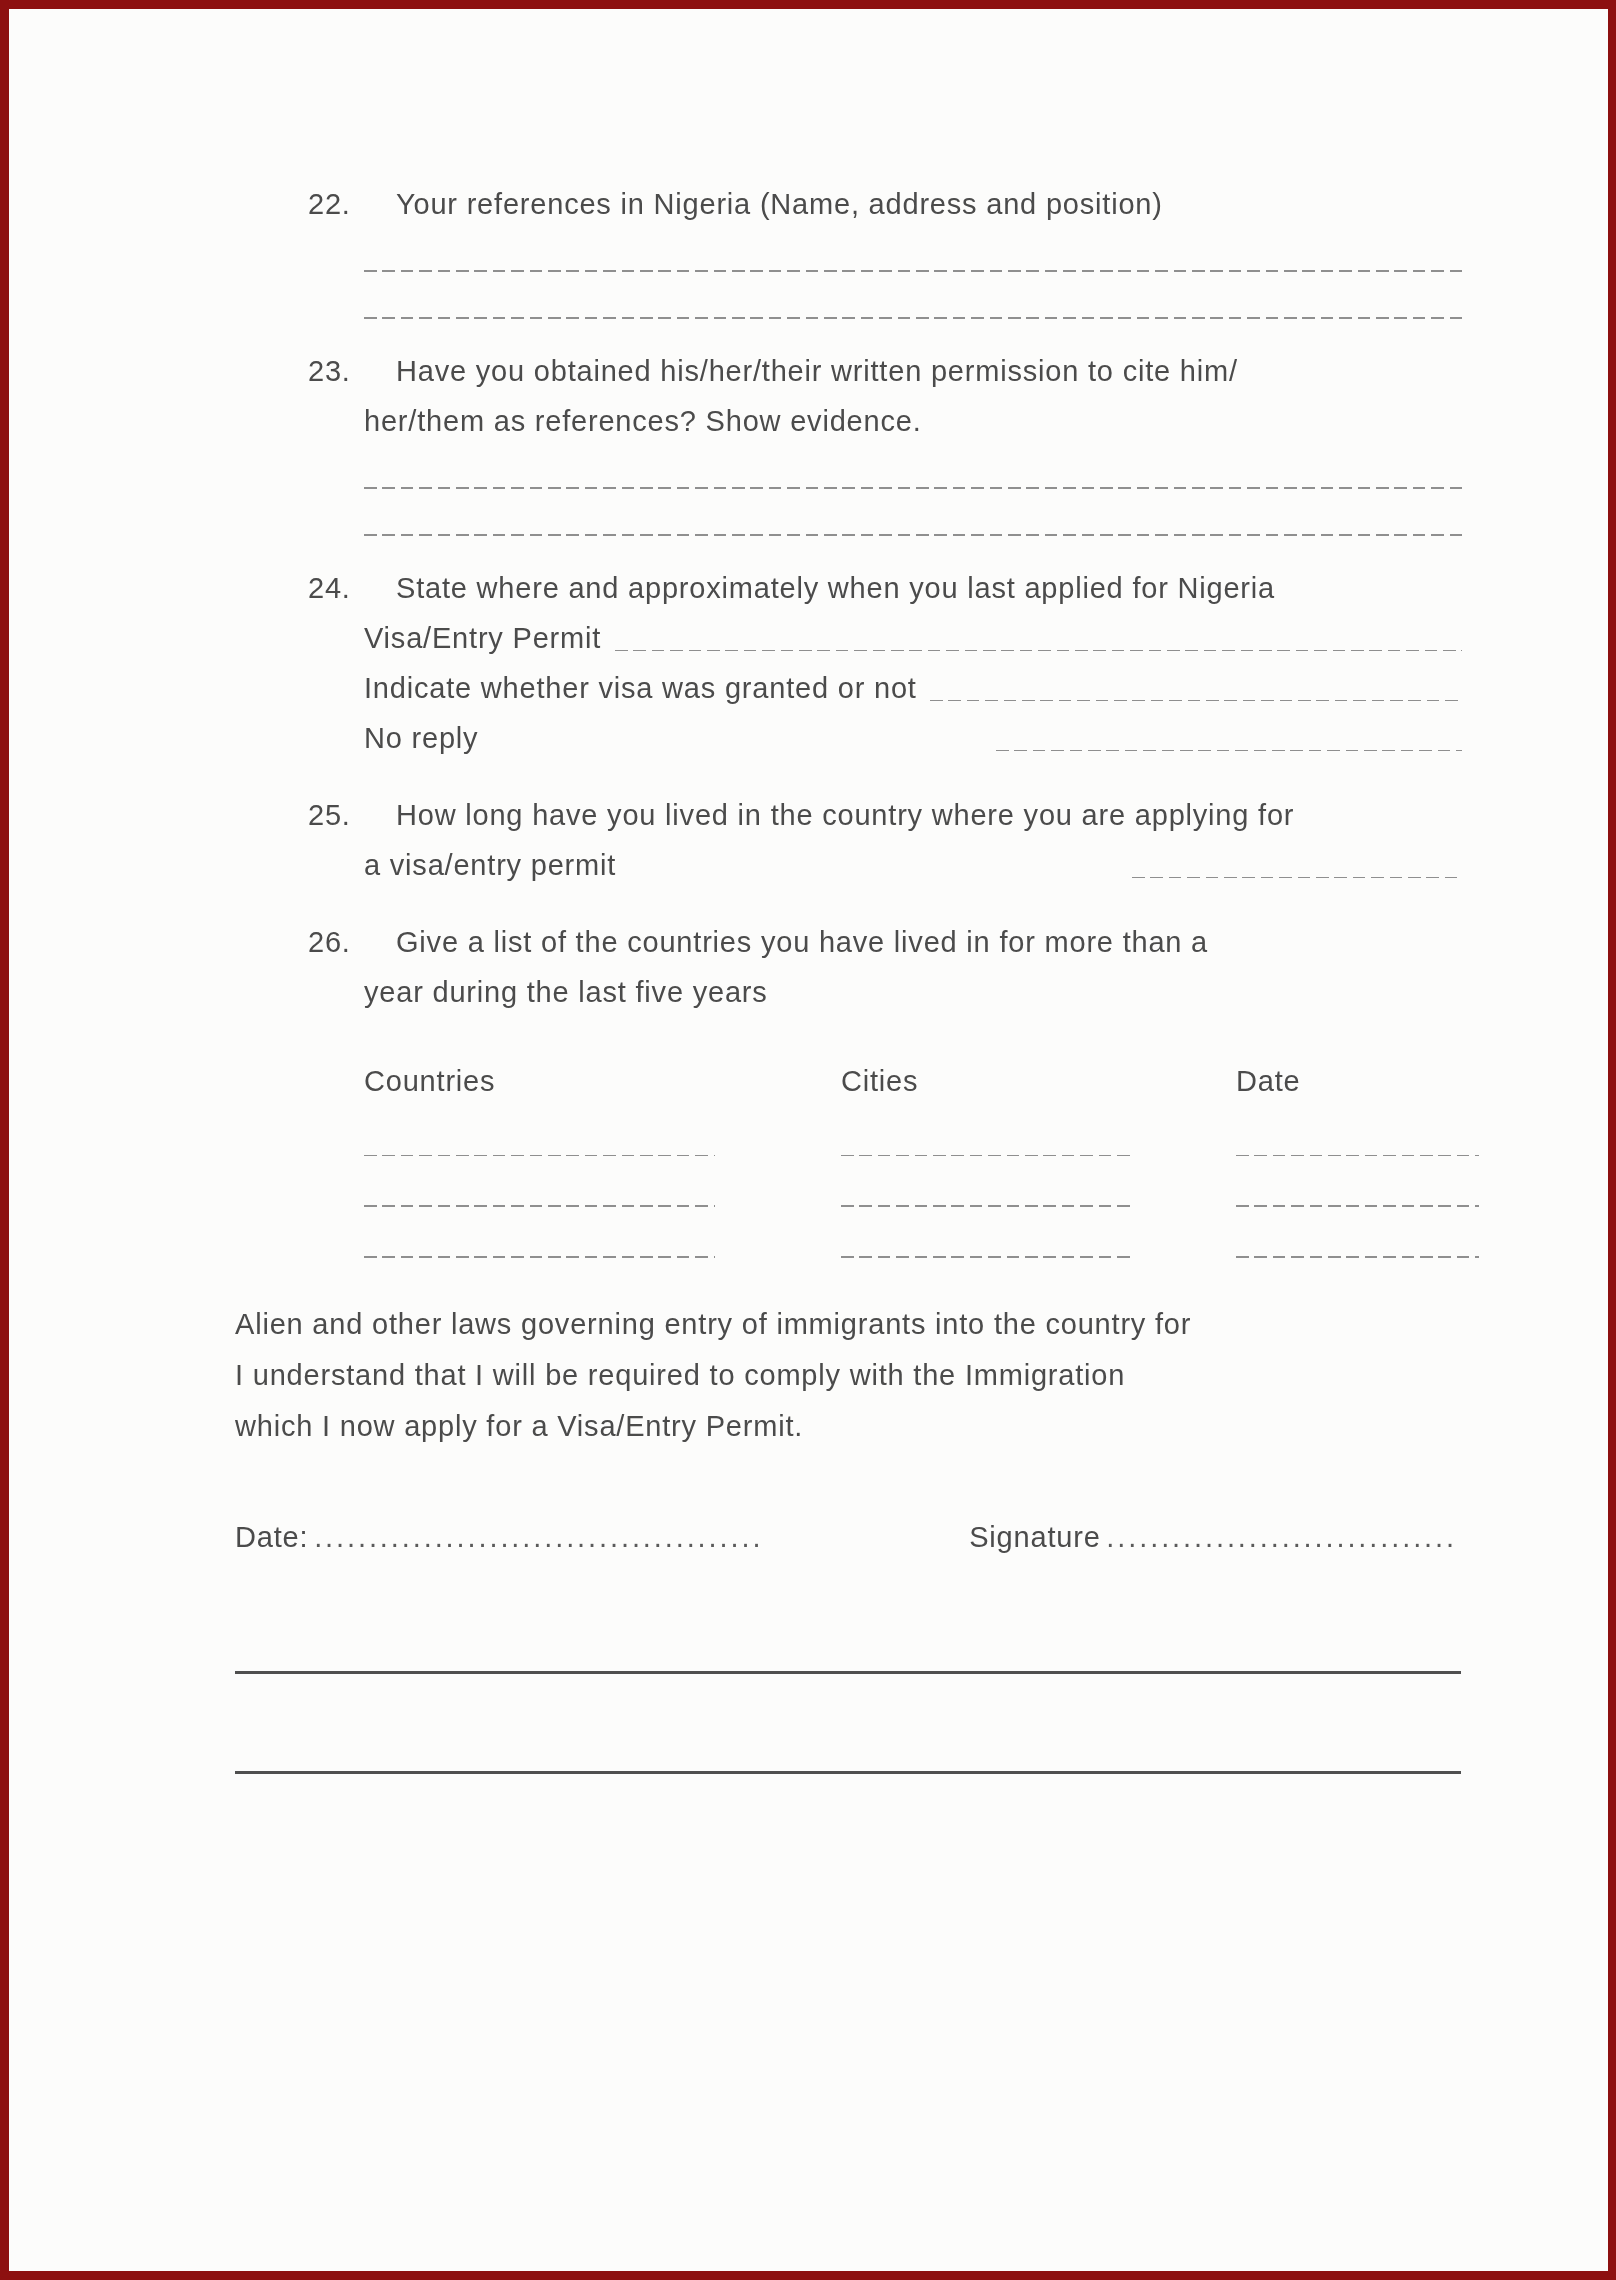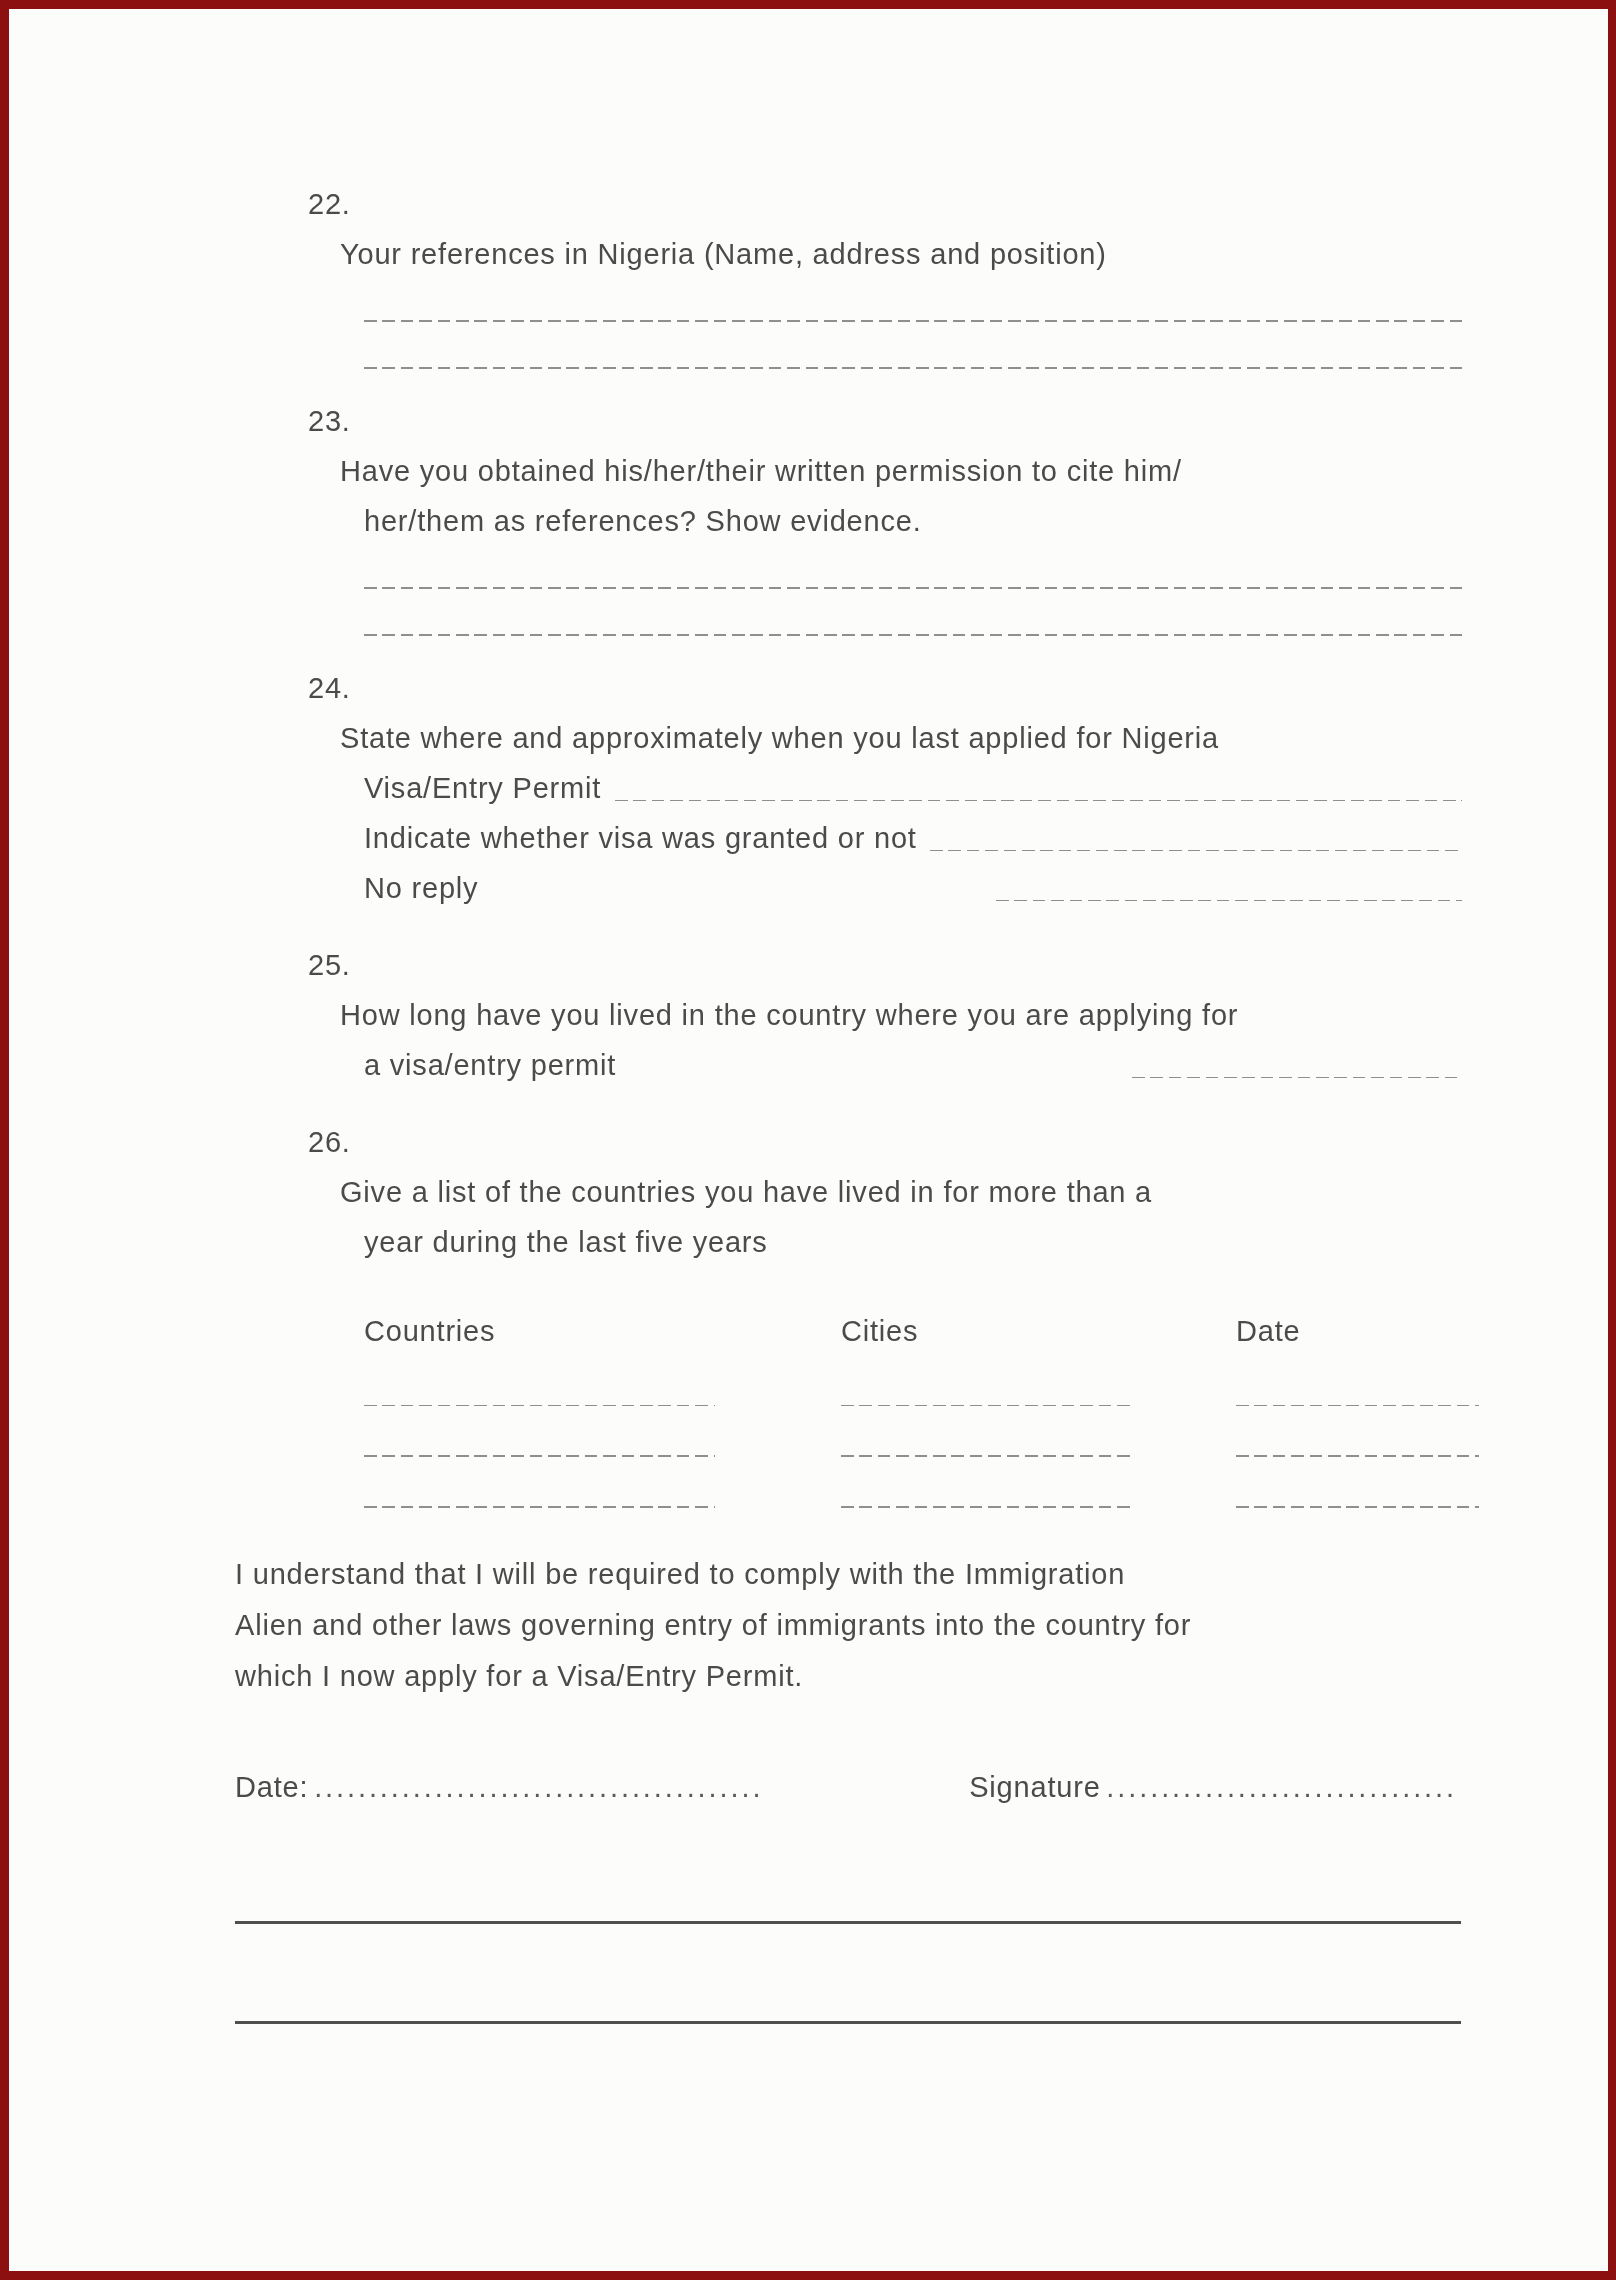--- a/index.html
+++ b/index.html
@@ -13,21 +13,21 @@
     font-family:"Liberation Sans", sans-serif;
     color:#4b4b4b;
     font-size:29px;
     letter-spacing:0.8px;
   }
   .content { position:absolute; top:170px; left:0; right:0; }
 
   
   .q { margin:0 146px 0 299px; }
   .q + .q { margin-top:27px; }
-  .qrow { display:flex; line-height:50px;flex-direction:column; }
+  .qrow { display:flex; line-height:50px; }
   .qnum { width:56px; flex:none; }
   .qtext { flex:1;margin-left:32px; }
   .qcont { margin-left:56px; line-height:50px; }
 
   
   .dash {
     height:1.9px;
     background:repeating-linear-gradient(to right, #8f8f8f 0 12.6px, transparent 12.6px 18.4px);
   }
   .blank-full { margin-left:56px; margin-top:41px; }
@@ -144,22 +144,22 @@
         <span class="tc3"><span class="dash dline dw3"></span></span>
       </div>
       <div class="trow tdashrow">
         <span class="tc1"><span class="dash dline dw1"></span></span>
         <span class="tc2"><span class="dash dline dw2"></span></span>
         <span class="tc3"><span class="dash dline dw3"></span></span>
       </div>
     </div>
 
     <div class="decl">
+      <div>Alien and other laws governing entry of immigrants into the country for</div>
       <div>I understand that I will be required to comply with the Immigration</div>
-      <div>Alien and other laws governing entry of immigrants into the country for</div>
       <div>which I now apply for a Visa/Entry Permit.</div>
     </div>
 
     <div class="signoff">
       <div>
         <span>Date:</span><span class="dots">.........................................</span>
       </div>
       <div>
         <span>Signature</span><span class="dots">................................</span>
       </div>

